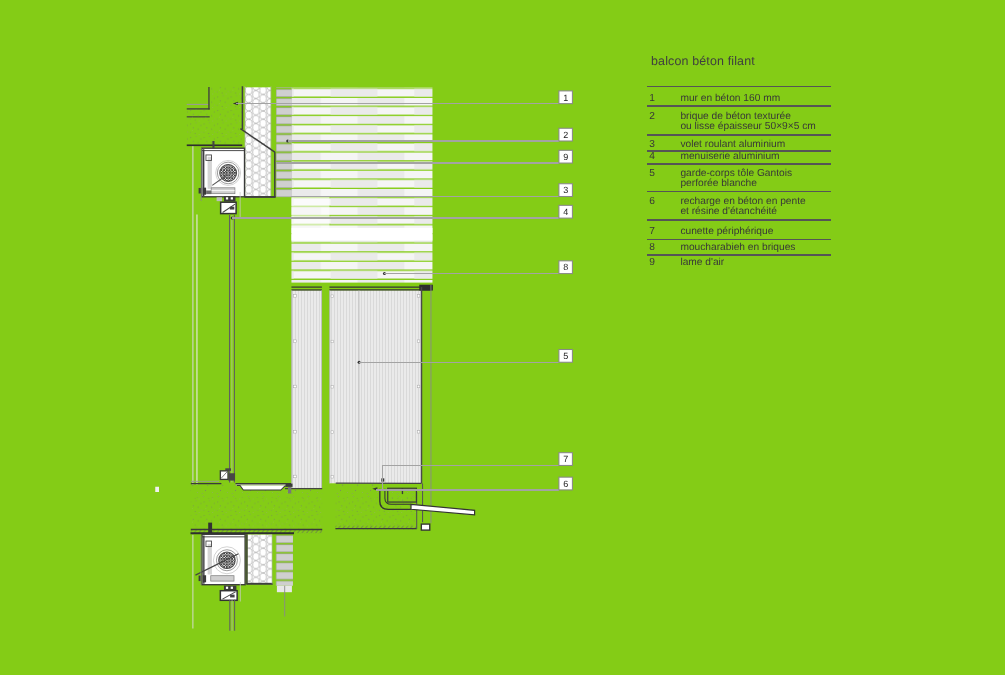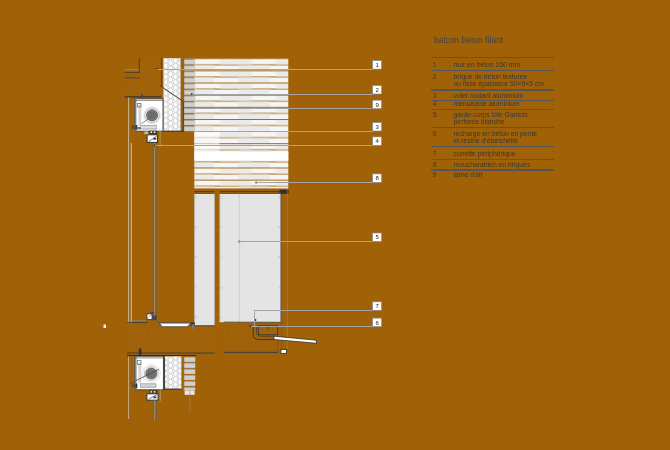--- a/index.html
+++ b/index.html
@@ -1,16 +1,16 @@
 <!DOCTYPE html>
 <html><head>
 <meta charset="utf-8">
 <style>
   html,body{margin:0;padding:0;background:#fff;}
-  #page{position:relative;width:670px;height:450px;background:#a16207;overflow:hidden;
+  #page{position:relative;width:670px;height:450px;background:#84cc16;overflow:hidden;
         font-family:"Liberation Sans",sans-serif;}
   svg{position:absolute;left:0;top:0;}
 </style>
 </head>
 <body>
 <div id="page">
 <svg width="670" height="450" viewBox="0 0 670 450">
 <defs>
   <pattern id="stip" width="9" height="9" patternUnits="userSpaceOnUse">
     <circle cx="1.2" cy="1.8" r="0.3" fill="#6e6e6e"></circle>

